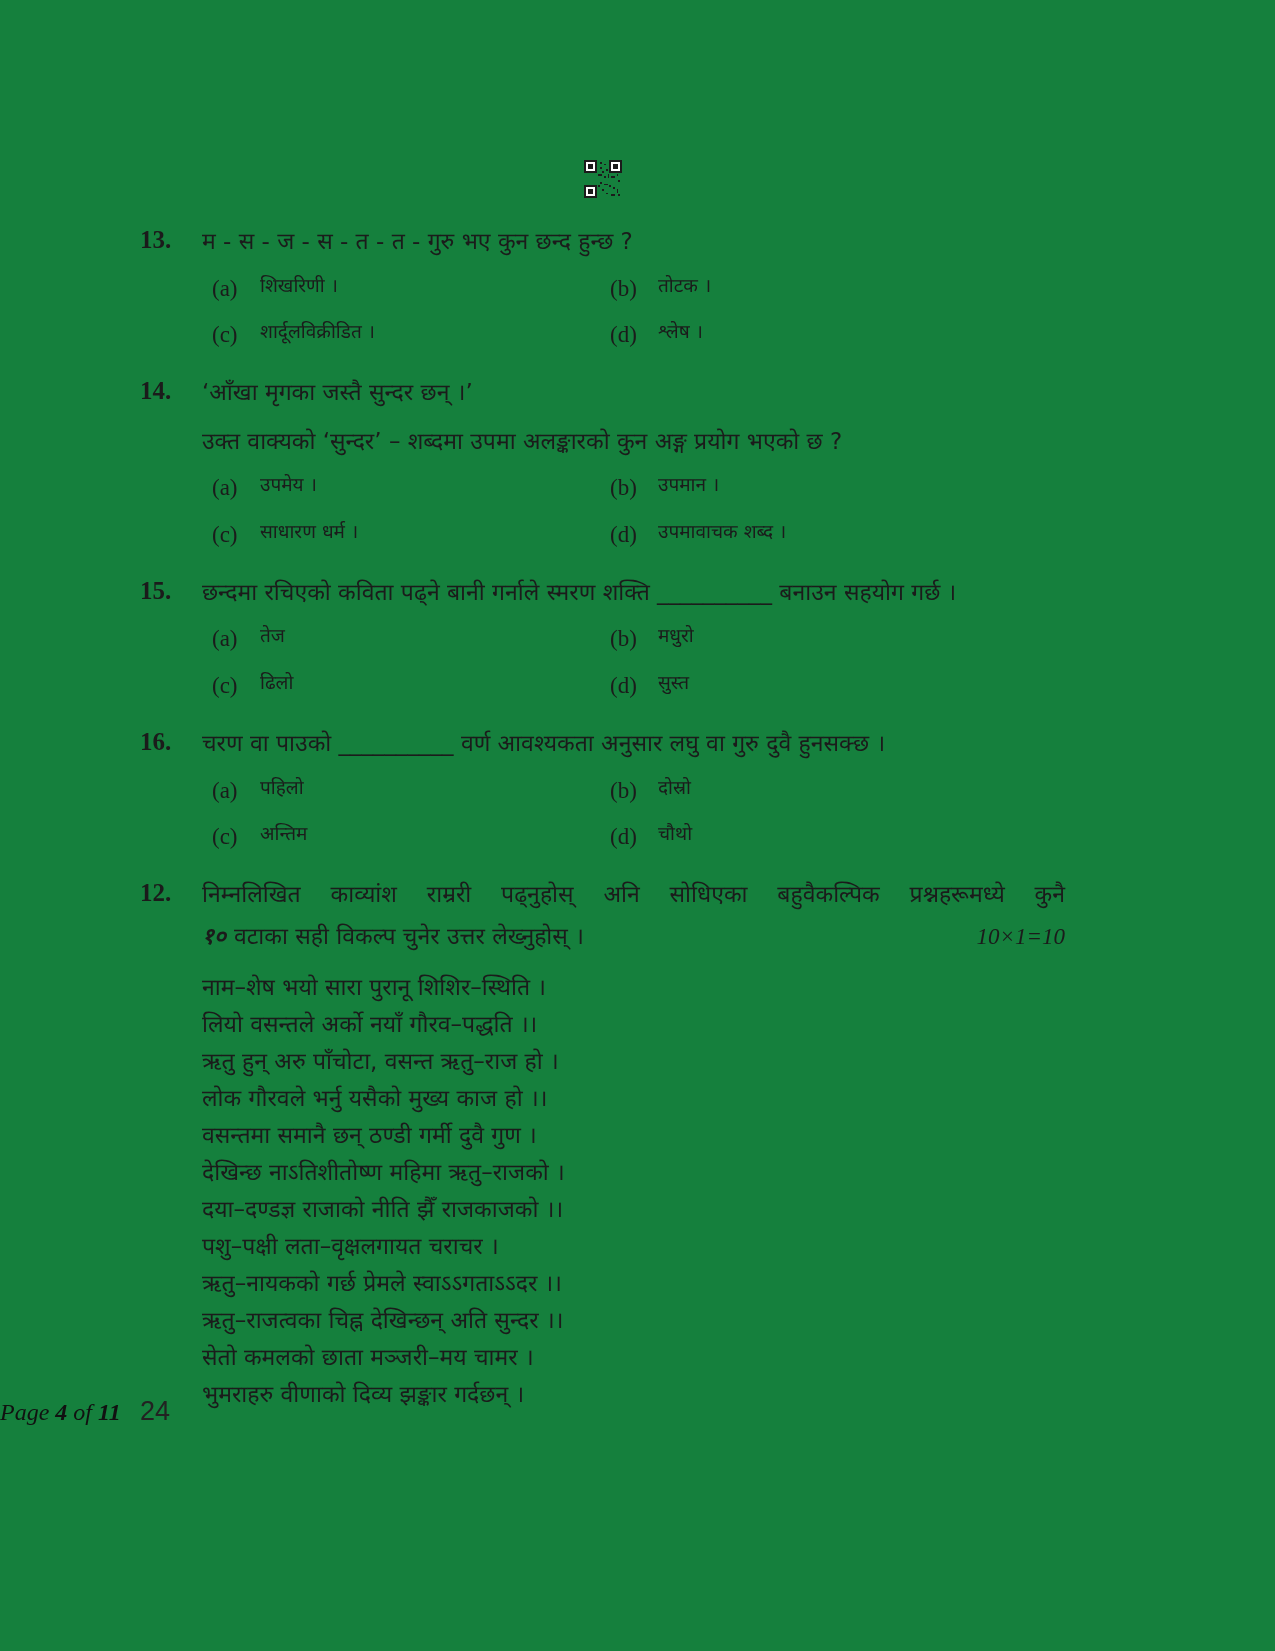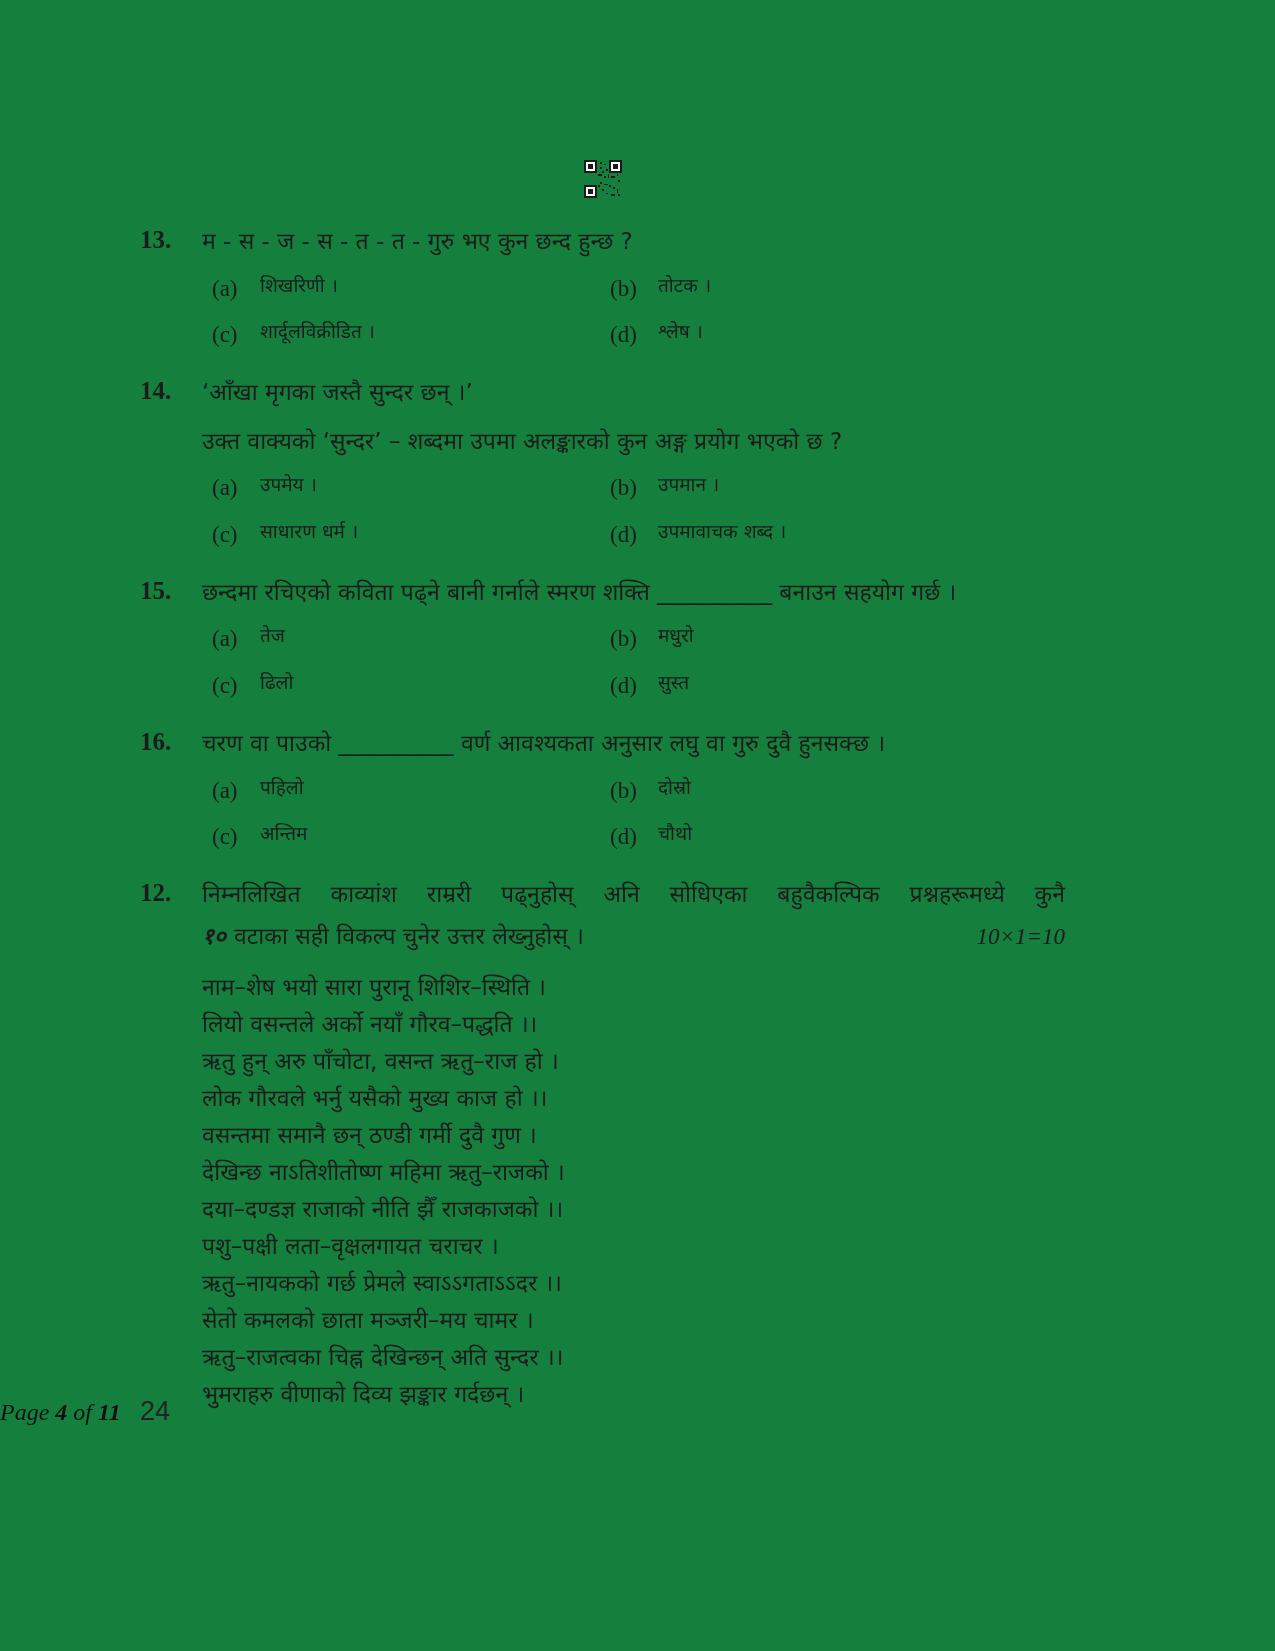--- a/index.html
+++ b/index.html
@@ -253,22 +253,22 @@
         <div class="poem">
           <div class="poem-line">नाम–शेष भयो सारा पुरानू शिशिर–स्थिति ।</div>
           <div class="poem-line">लियो वसन्तले अर्को नयाँ गौरव–पद्धति ।।</div>
           <div class="poem-line">ऋतु हुन् अरु पाँचोटा, वसन्त ऋतु–राज हो ।</div>
           <div class="poem-line">लोक गौरवले भर्नु यसैको मुख्य काज हो ।।</div>
           <div class="poem-line">वसन्तमा समानै छन् ठण्डी गर्मी दुवै गुण ।</div>
           <div class="poem-line">देखिन्छ नाऽतिशीतोष्ण महिमा ऋतु–राजको ।</div>
           <div class="poem-line">दया–दण्डज्ञ राजाको नीति झैँ राजकाजको ।।</div>
           <div class="poem-line">पशु–पक्षी लता–वृक्षलगायत चराचर ।</div>
           <div class="poem-line">ऋतु–नायकको गर्छ प्रेमले स्वाऽऽगताऽऽदर ।।</div>
+          <div class="poem-line">ऋतु–राजत्वका चिह्न देखिन्छन् अति सुन्दर ।।</div>
           <div class="poem-line">सेतो कमलको छाता मञ्जरी–मय चामर ।</div>
-          <div class="poem-line">ऋतु–राजत्वका चिह्न देखिन्छन् अति सुन्दर ।।</div>
           <div class="poem-line">भुमराहरु वीणाको दिव्य झङ्कार गर्दछन् ।</div>
         </div>
       </div>
     </div>
 
   </div>
 
   <div class="footer-left">24</div>
   <div class="footer-center">
     <span>Page</span>

